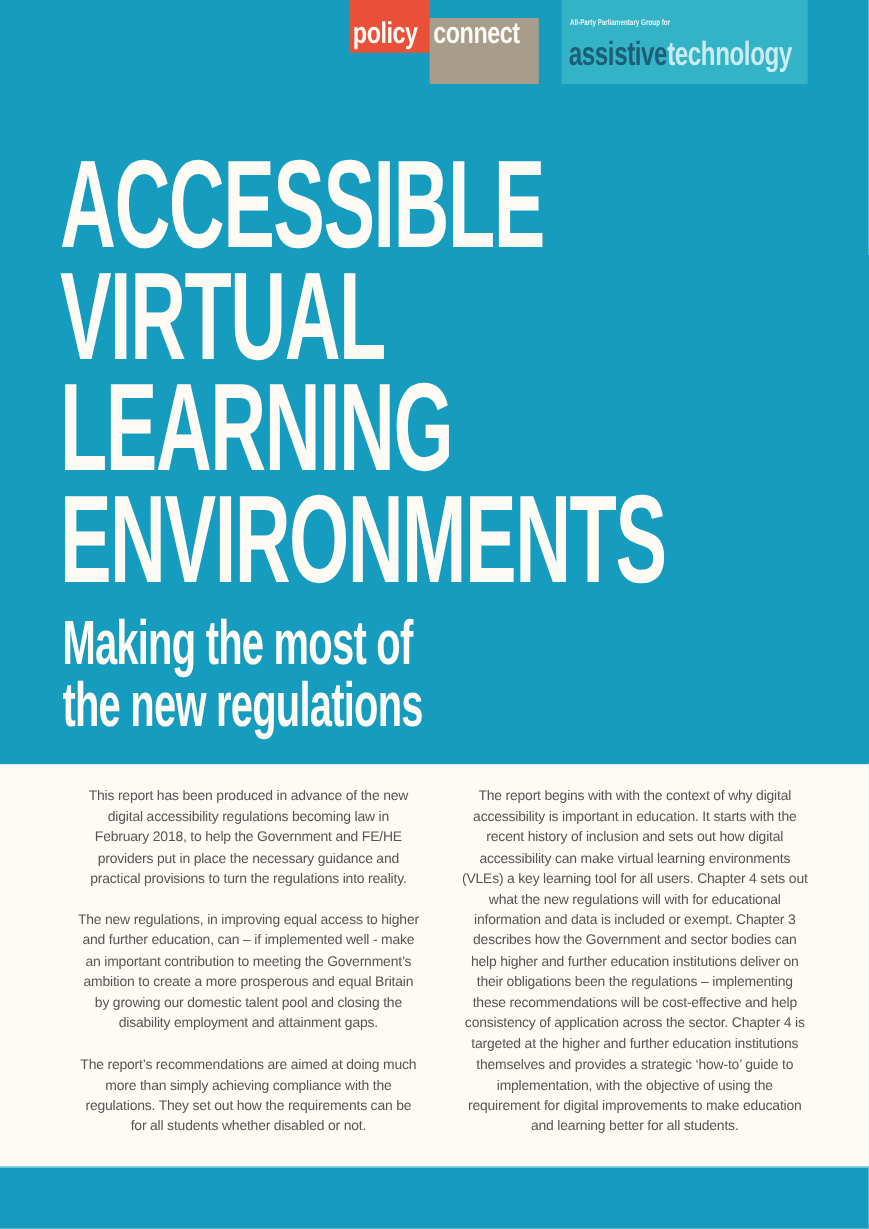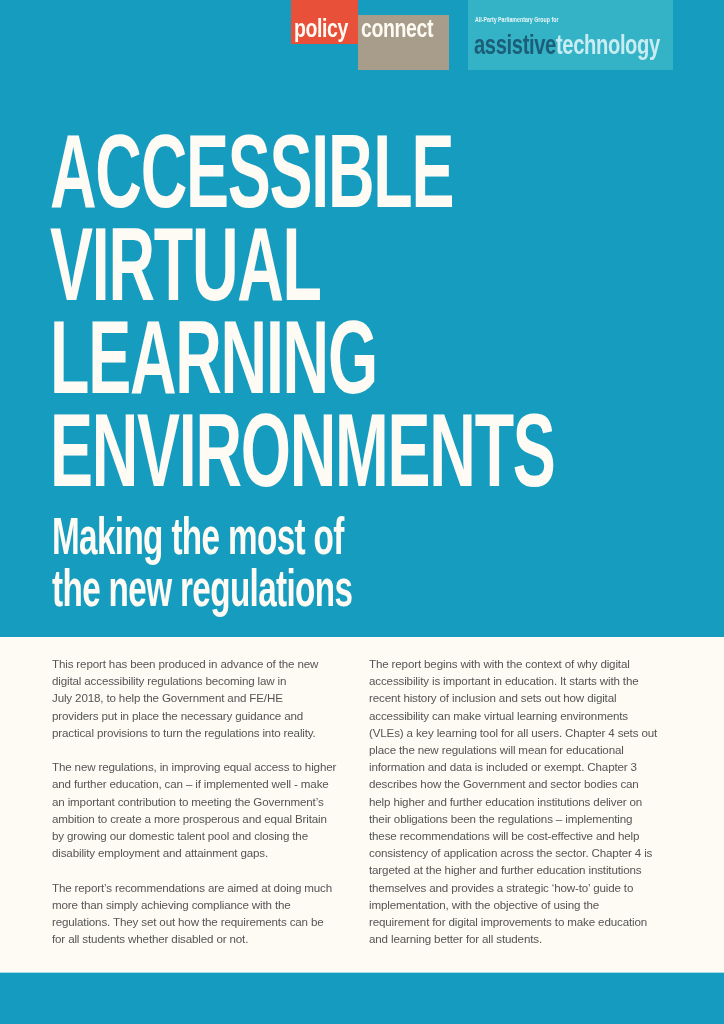--- a/index.html
+++ b/index.html
@@ -64,21 +64,21 @@
       background: #fdfbf4;
     }
     .col {
       position: absolute; top: 655px; width: 310px;
       font-family: "Liberation Sans", sans-serif; font-size: 11.6px;
       line-height: 17.2px; color: #555555; letter-spacing: -0.15px;
     }
     .col-left { left: 52px; }
     .col-right { left: 369px; width: 320px; }
     .col p { margin-bottom: 17.2px; }
-    .col .line { display: block; white-space: nowrap; }
+    .col .line { display: block; white-space: nowrap; text-align: center; }
 
     .footer {
       position: absolute; left: 0; top: 972px; width: 724px; height: 52px;
       background: #159bbf; border-top: 1px solid #a8dce9;
     }
   </style>
 </head>
 <body>
 
 <div class="hero"></div>
@@ -103,21 +103,21 @@
   <div>Making the most of</div>
   <div>the new regulations</div>
 </h2>
 
 <div class="body-area"></div>
 
 <div class="col col-left">
   <p>
     <span class="line">This report has been produced in advance of the new</span>
     <span class="line">digital accessibility regulations becoming law in</span>
-    <span class="line">July 2018, to help the Government and FE/HE</span>
+    <span class="line">February 2018, to help the Government and FE/HE</span>
     <span class="line">providers put in place the necessary guidance and</span>
     <span class="line">practical provisions to turn the regulations into reality.</span>
   </p>
   <p>
     <span class="line">The new regulations, in improving equal access to higher</span>
     <span class="line">and further education, can – if implemented well - make</span>
     <span class="line">an important contribution to meeting the Government’s</span>
     <span class="line">ambition to create a more prosperous and equal Britain</span>
     <span class="line">by growing our domestic talent pool and closing the</span>
     <span class="line">disability employment and attainment gaps.</span>
@@ -130,21 +130,21 @@
   </p>
 </div>
 
 <div class="col col-right">
   <p>
     <span class="line">The report begins with with the context of why digital</span>
     <span class="line">accessibility is important in education. It starts with the</span>
     <span class="line">recent history of inclusion and sets out how digital</span>
     <span class="line">accessibility can make virtual learning environments</span>
     <span class="line">(VLEs) a key learning tool for all users. Chapter 4 sets out</span>
-    <span class="line">place the new regulations will mean for educational</span>
+    <span class="line">what the new regulations will with for educational</span>
     <span class="line">information and data is included or exempt. Chapter 3</span>
     <span class="line">describes how the Government and sector bodies can</span>
     <span class="line">help higher and further education institutions deliver on</span>
     <span class="line">their obligations been the regulations – implementing</span>
     <span class="line">these recommendations will be cost-effective and help</span>
     <span class="line">consistency of application across the sector. Chapter 4 is</span>
     <span class="line">targeted at the higher and further education institutions</span>
     <span class="line">themselves and provides a strategic ‘how-to’ guide to</span>
     <span class="line">implementation, with the objective of using the</span>
     <span class="line">requirement for digital improvements to make education</span>

